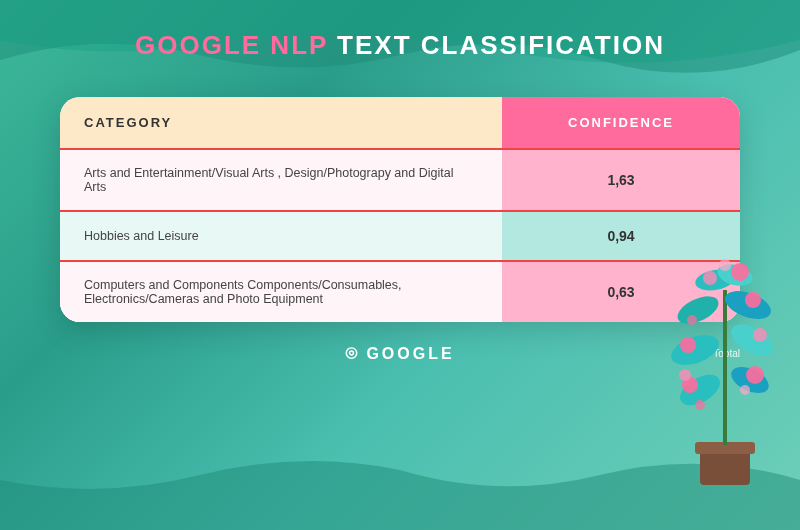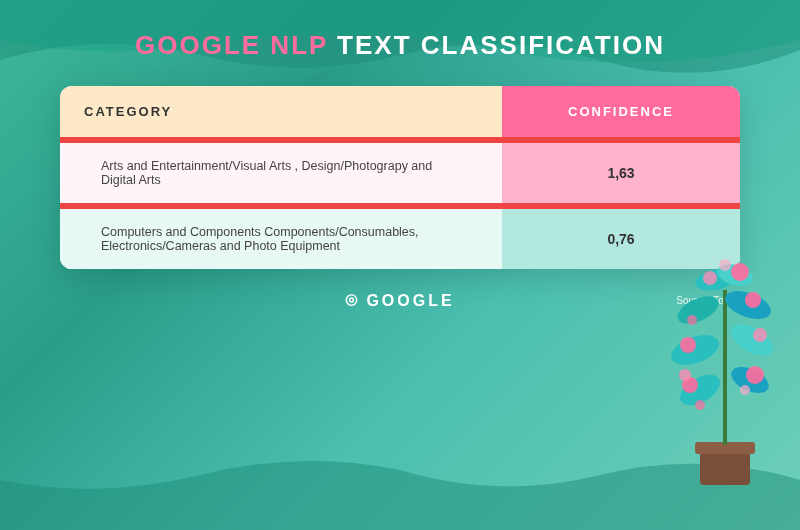--- a/index.html
+++ b/index.html
@@ -66,32 +66,32 @@
       align-items: center;
       padding: 30px 20px 10px 20px;
     }
 
     .page-title {
       font-size: 26px;
       font-weight: 900;
       color: white;
       letter-spacing: 2px;
       text-transform: uppercase;
-      margin-bottom: 25px;
+      margin-bottom: 36px;
       text-align: center;
     }
 
     .page-title .highlight {
       color: #ff6b9d;
     }
 
     
     .table-card {
       background: white;
-      border-radius: 12px;
+      border-radius: 20px;
       box-shadow: 0 8px 30px rgba(0,0,0,0.15);
       overflow: hidden;
       width: 680px;
       margin-bottom: 20px;
     }
 
     table {
       width: 100%;
       border-collapse: collapse;
     }
@@ -112,24 +112,24 @@
     }
 
     thead tr th:last-child {
       background: #ff6b9d;
       text-align: center;
       width: 35%;
       color: white;
     }
 
     tbody tr td {
-      padding: 16px 41px;
+      padding: 16px 24px;
       font-size: 12.5px;
       color: #444;
-      border-top: 6px solid #ef4444;
+      border-top: 2px solid #ef4444;
     }
 
     tbody tr:nth-child(odd) {
       background: #fff5f8;
     }
 
     tbody tr:nth-child(odd) td:first-child {
       background: #fff5f8;
     }
 
@@ -250,22 +250,26 @@
           <th>CATEGORY</th>
           <th>CONFIDENCE</th>
         </tr>
       </thead>
       <tbody id="table-body">
       <tr>
             <td>Arts and Entertainment/Visual Arts , Design/Photograpy and Digital Arts</td>
             <td>1,63</td>
           </tr>
           <tr>
+            <td>Hobbies and Leisure</td>
+            <td>0,94</td>
+          </tr>
+          <tr>
             <td>Computers and Components Components/Consumables, Electronics/Cameras and Photo Equipment</td>
-            <td>0,76</td>
+            <td>0,63</td>
           </tr>
         </tbody>
     </table>
   </div>
 
   <div class="footer">
     <div class="logo">
       <span class="logo-icon">⌾</span>
       <span>GOOGLE</span>
     </div>

